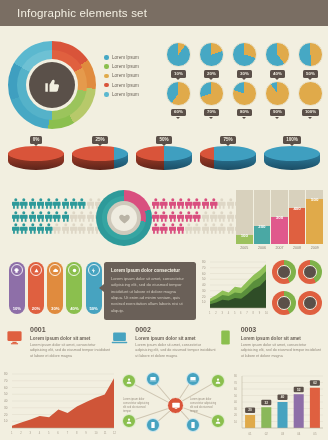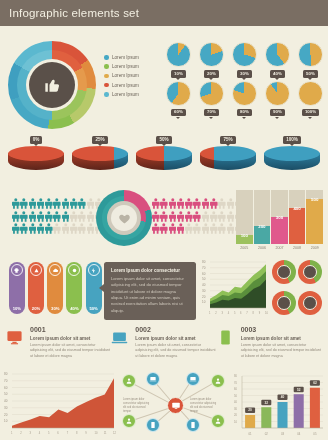--- a/index.html
+++ b/index.html
@@ -10,21 +10,21 @@
     -webkit-font-smoothing:antialiased;
   }
   .page{position:relative;width:328px;height:440px;background:#f2efe0;}
 
   
   .header{
     position:absolute;left:0;top:0;width:328px;height:26px;
     background:#7a6e63;display:flex;align-items:center;
   }
   .header-title{
-    color:#f3efe2;font-size:11.5px;letter-spacing:.2px;padding-left:9px;
+    color:#f3efe2;font-size:11.5px;letter-spacing:.2px;padding-left:17px;
   }
 
   
   .sec{position:absolute;}
   .badge{
     background:#5b5049;color:#f0ece0;font-size:4.6px;font-weight:bold;
     padding:1.6px 3px;border-radius:1.5px;position:relative;display:inline-block;
     line-height:1;
   }
   .badge:after{

